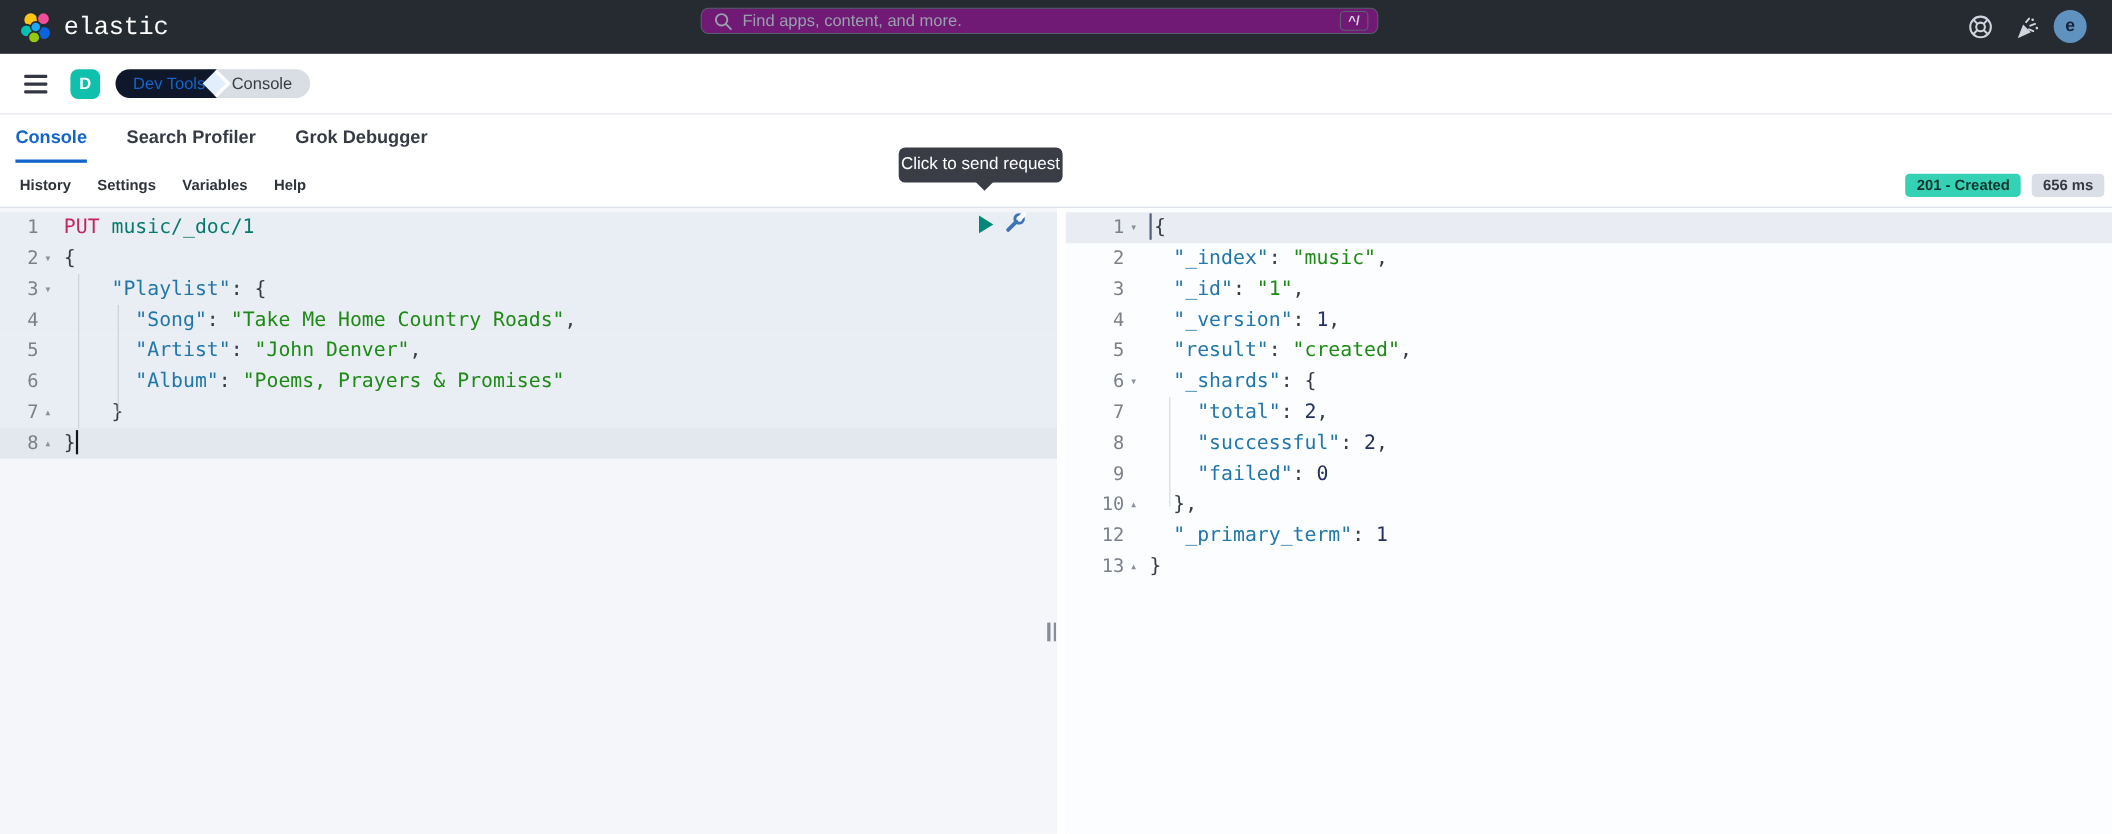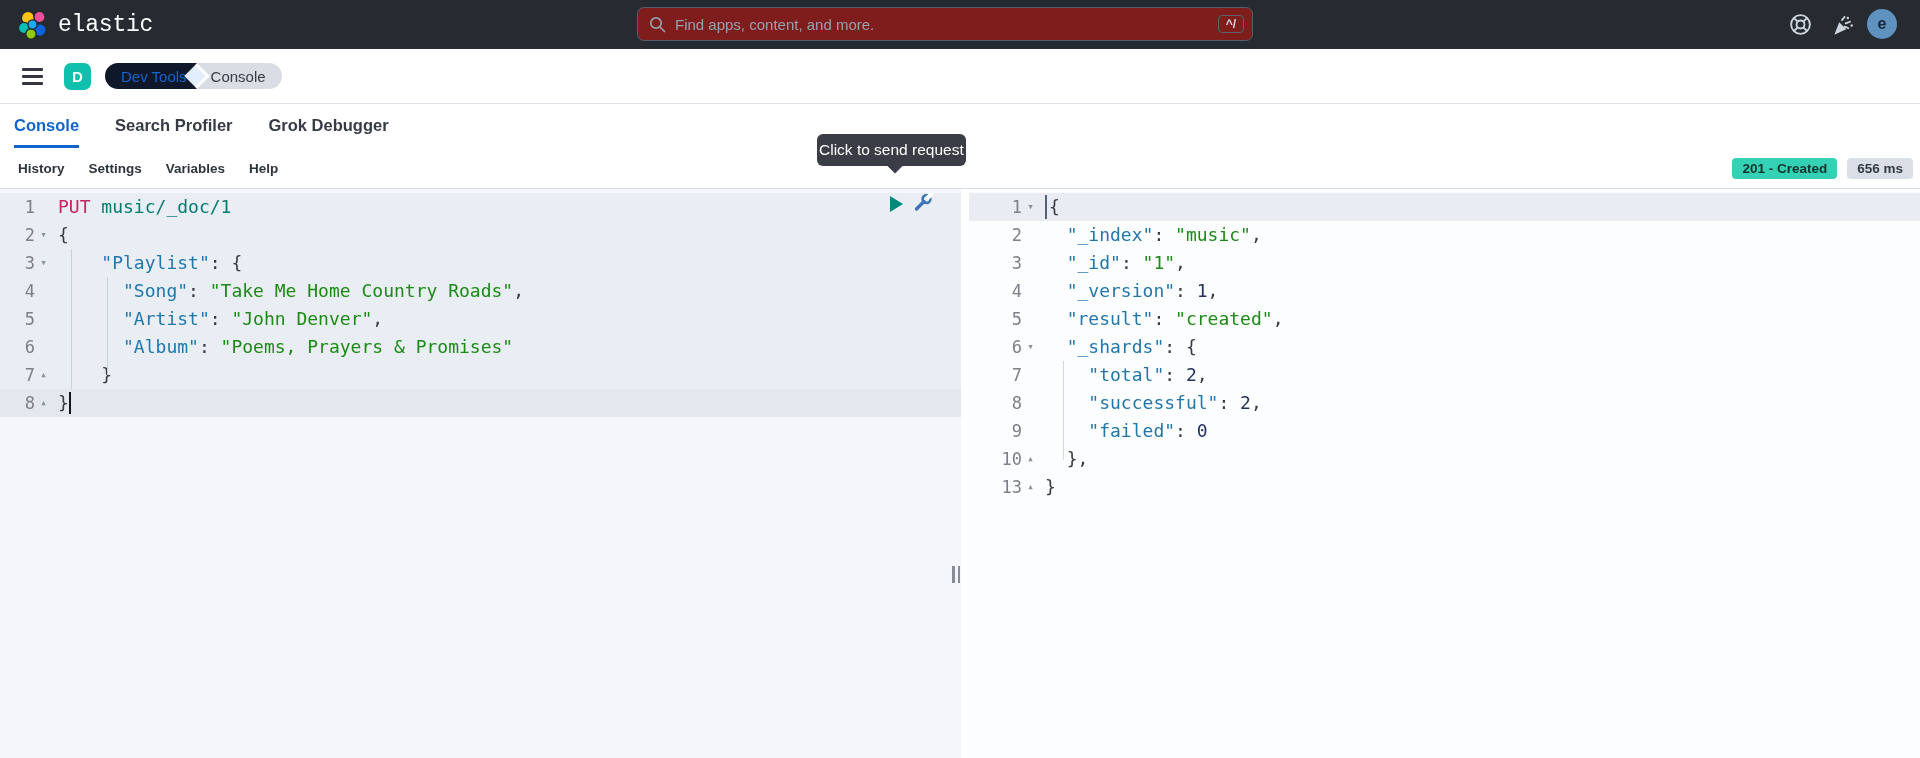--- a/index.html
+++ b/index.html
@@ -3,22 +3,22 @@
 <meta charset="utf-8">
 <style>
   html,body{margin:0;padding:0;}
   body{width:1920px;height:758px;position:relative;overflow:hidden;background:#fff;
        font-family:"Liberation Sans", sans-serif;-webkit-font-smoothing:antialiased;}
 
   
   .hdr{position:absolute;left:0;top:0;width:1920px;height:49px;background:#262a31;display:flex;align-items:center;}
   .logo{display:flex;align-items:center;gap:10px;margin-left:18px;}
   .logo-text{color:#fff;font-size:23px;font-weight:500;letter-spacing:-0.2px;font-family:Liberation Mono, monospace;}
-  .searchbox{position:absolute;left:637px;top:7px;width:616px;height:34px;box-sizing:border-box;
-             border:1px solid #565e6b;border-radius:7px;background:#7f1d1d;display:flex;align-items:center;padding:0 8px 0 11px;}
+  .searchbox{position:absolute;left:637px;top:7px;width:616px;height:24px;box-sizing:border-box;
+             border:1px solid #565e6b;border-radius:7px;background:#701a75;display:flex;align-items:center;padding:0 8px 0 11px;}
   .searchbox .ph{color:#98a0ad;font-size:15px;margin-left:9px;}
   .kbd{margin-left:auto;border:1px solid #5b6270;border-radius:4px;padding:1px 7px;font-size:12px;color:#d6dae2;font-weight:bold;}
   .hdr-ic{position:absolute;top:0;height:49px;display:flex;align-items:center;justify-content:center;width:34px;cursor:pointer;}
   .avatar{position:absolute;left:1867px;top:9px;width:30px;height:30px;border-radius:50%;background:#6092c0;
           display:flex;align-items:center;justify-content:center;color:#16243a;font-size:16px;font-weight:bold;cursor:pointer;}
 
   
   .navbar{position:absolute;left:0;top:49px;width:1920px;height:55px;background:#fff;border-bottom:1px solid #e0e4ea;
           box-sizing:border-box;display:flex;align-items:center;}
   .burger{margin-left:22px;width:21px;height:17px;display:flex;flex-direction:column;justify-content:space-between;cursor:pointer;}
@@ -312,20 +312,27 @@
     </div>
     <div class="ed-row">
       <div class="gutter">
         <span class="num">10</span>
         <span class="fold">▴</span>
       </div>
       <span class="code"><span class="tk-p">  },</span></span>
     </div>
     <div class="ed-row">
       <div class="gutter">
+        <span class="num">12</span>
+        <span class="fold"></span>
+      </div>
+      <span class="code"><span class="tk-p">  </span><span class="tk-k">"_primary_term"</span><span class="tk-p">: </span><span class="tk-n">1</span></span>
+    </div>
+    <div class="ed-row">
+      <div class="gutter">
         <span class="num">13</span>
         <span class="fold">▴</span>
       </div>
       <span class="code"><span class="tk-p">}</span></span>
     </div>
   </div>
 
 <div class="iguide" style="left:71px;top:249px;height:140px;"></div>
 <div class="iguide" style="left:107px;top:277px;height:98px;"></div>
 <div class="iguide" style="left:1063px;top:361px;height:99px;background:#d2d8e2;"></div>

